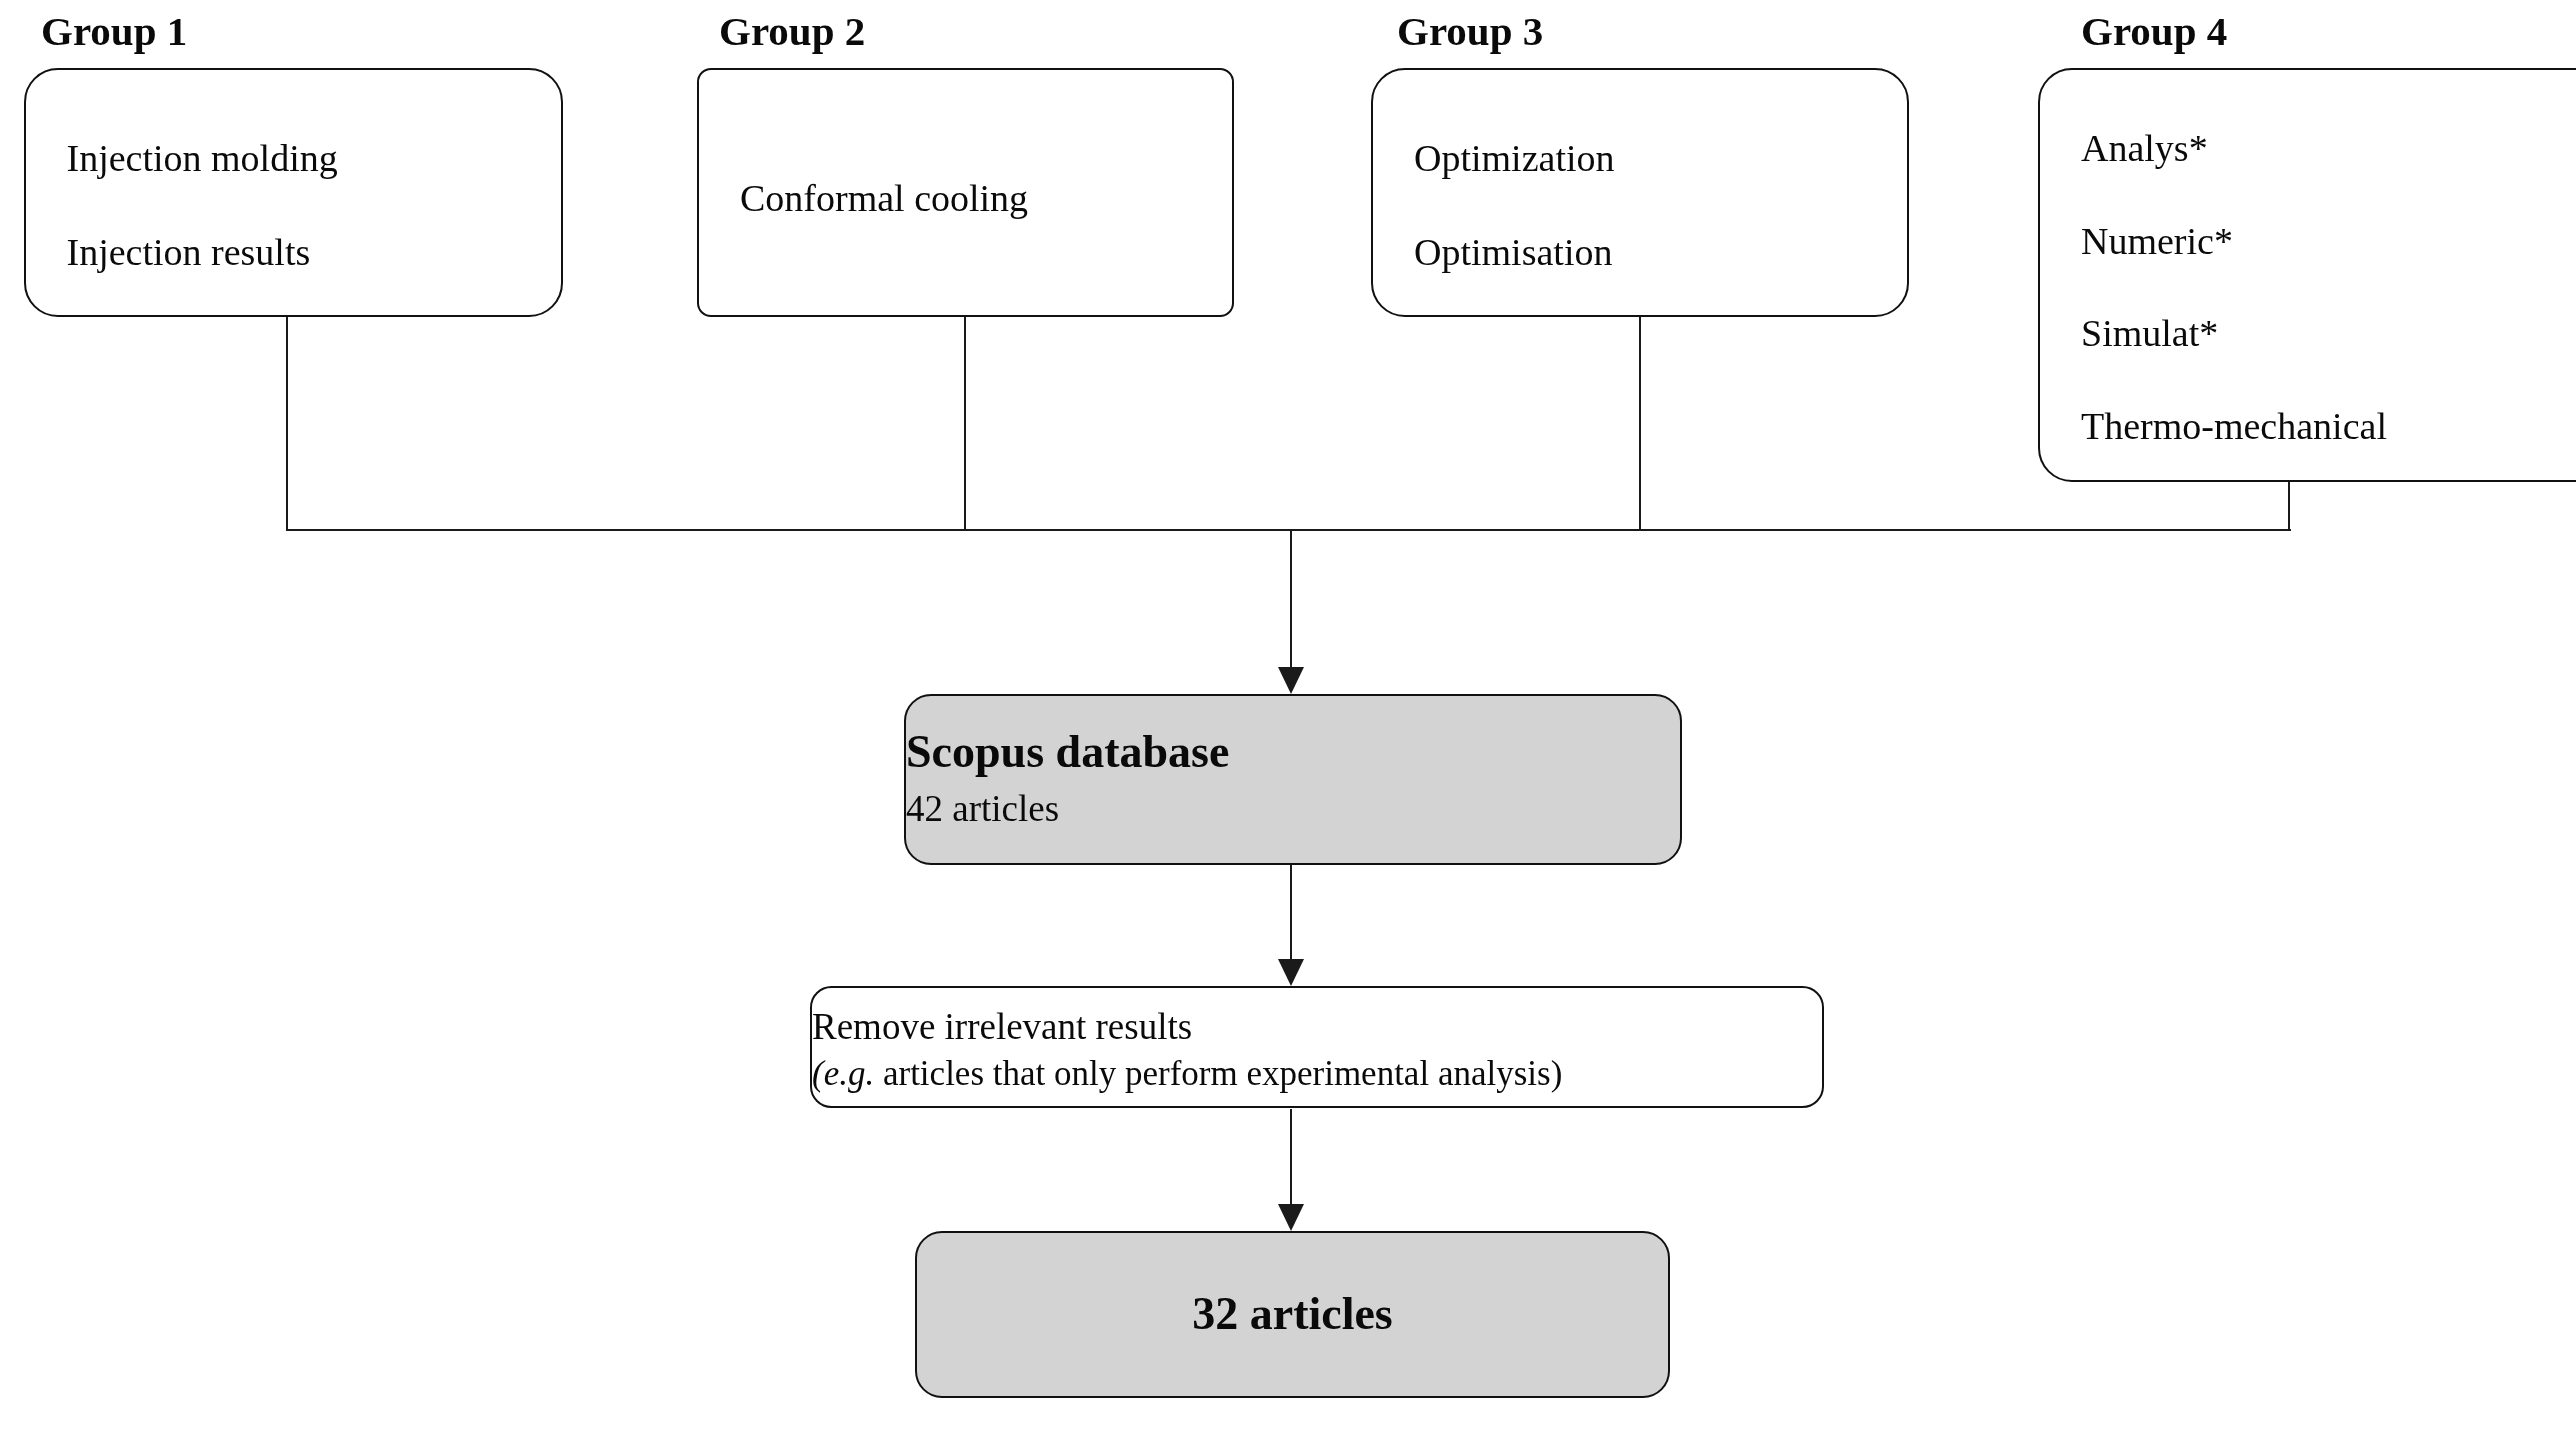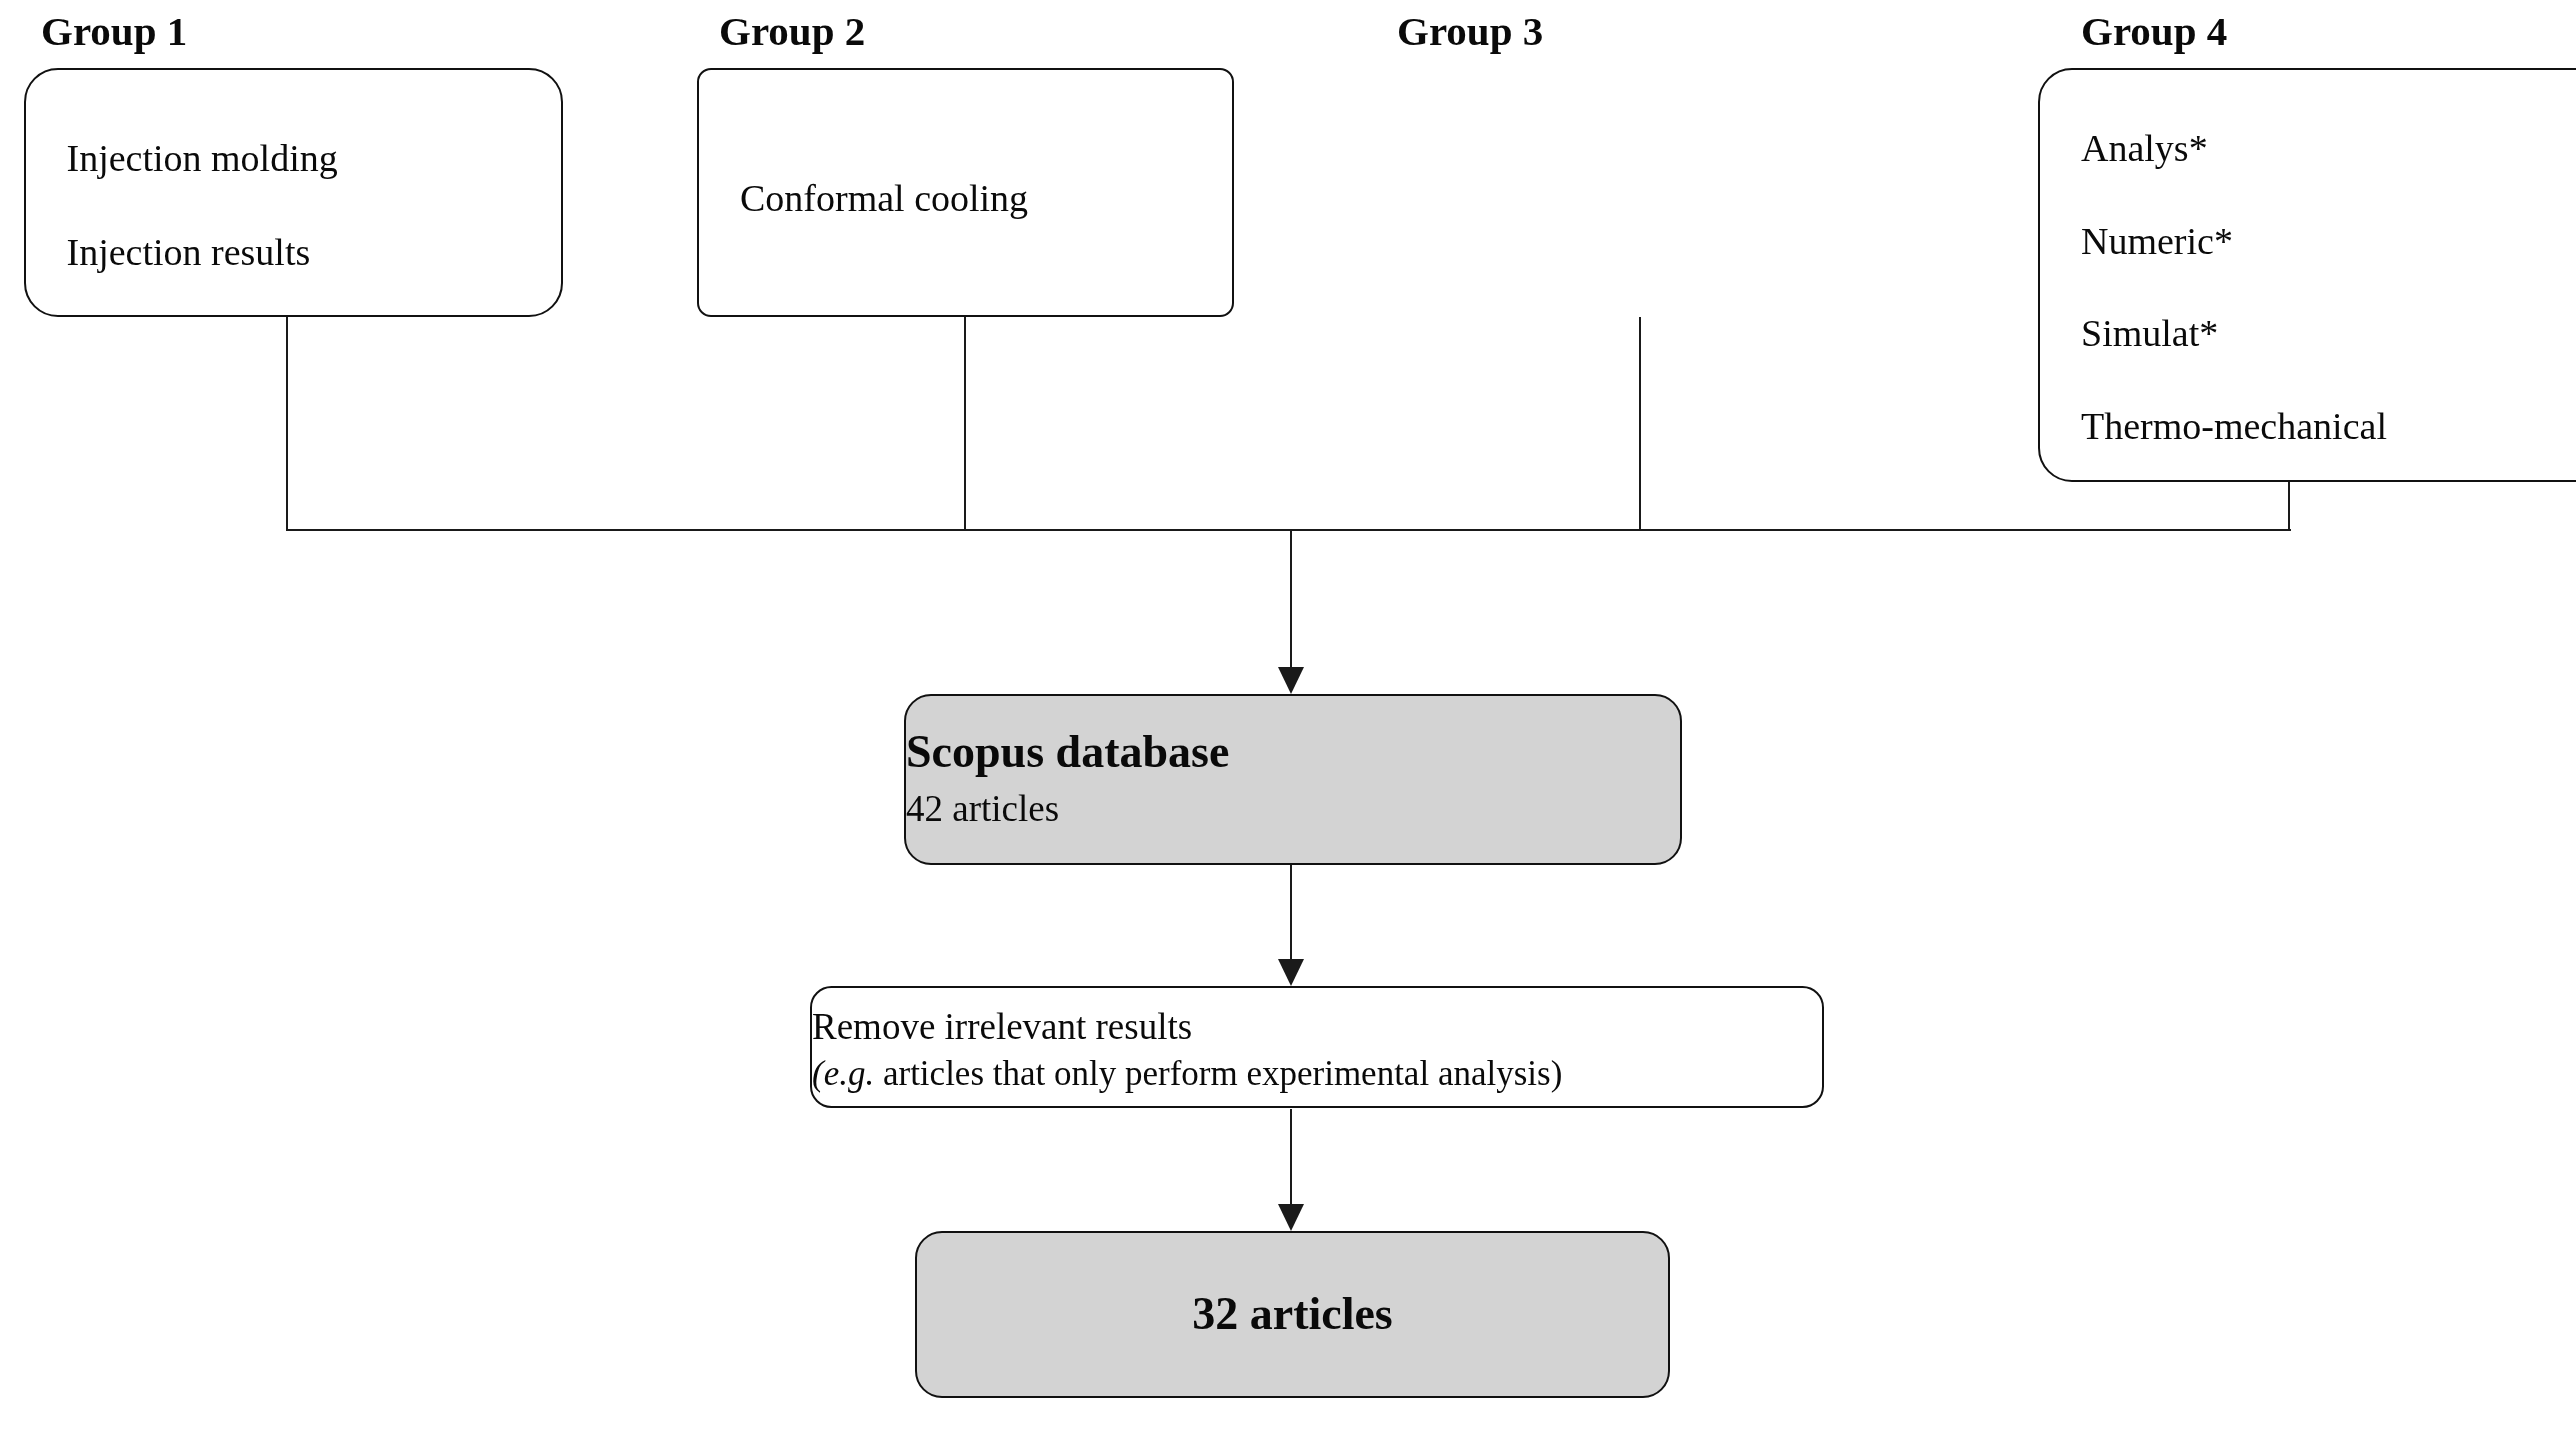--- a/index.html
+++ b/index.html
@@ -90,20 +90,24 @@
 
   <div class="box group-box" style="left:23.5px; top:68px; width:539px; height:249px;">
     <div class="kw" style="top:66px">Injection molding</div>
     <div class="kw" style="top:160px">Injection results</div>
   </div>
 
   <div class="box group-box" style="left:697px; top:68px; width:537px; height:249px;border-radius:14px;">
     <div class="kw" style="top:106px">Conformal cooling</div>
   </div>
 
+  <div class="box group-box" style="left:1371px; top:68px; width:538px; height:249px;">
+    <div class="kw" style="top:66px">Optimization</div>
+    <div class="kw" style="top:160px">Optimisation</div>
+  </div>
 
   <div class="box group-box" style="left:2038px; top:68px; width:636px; height:414px;">
     <div class="kw" style="top:56px">Analys*</div>
     <div class="kw" style="top:149px">Numeric*</div>
     <div class="kw" style="top:241px">Simulat*</div>
     <div class="kw" style="top:334px">Thermo-mechanical</div>
   </div>
 
   <div class="vline" style="left:286px;  top:317px; height:212px;"></div>
   <div class="vline" style="left:964px; top:317px; height:212px;"></div>

